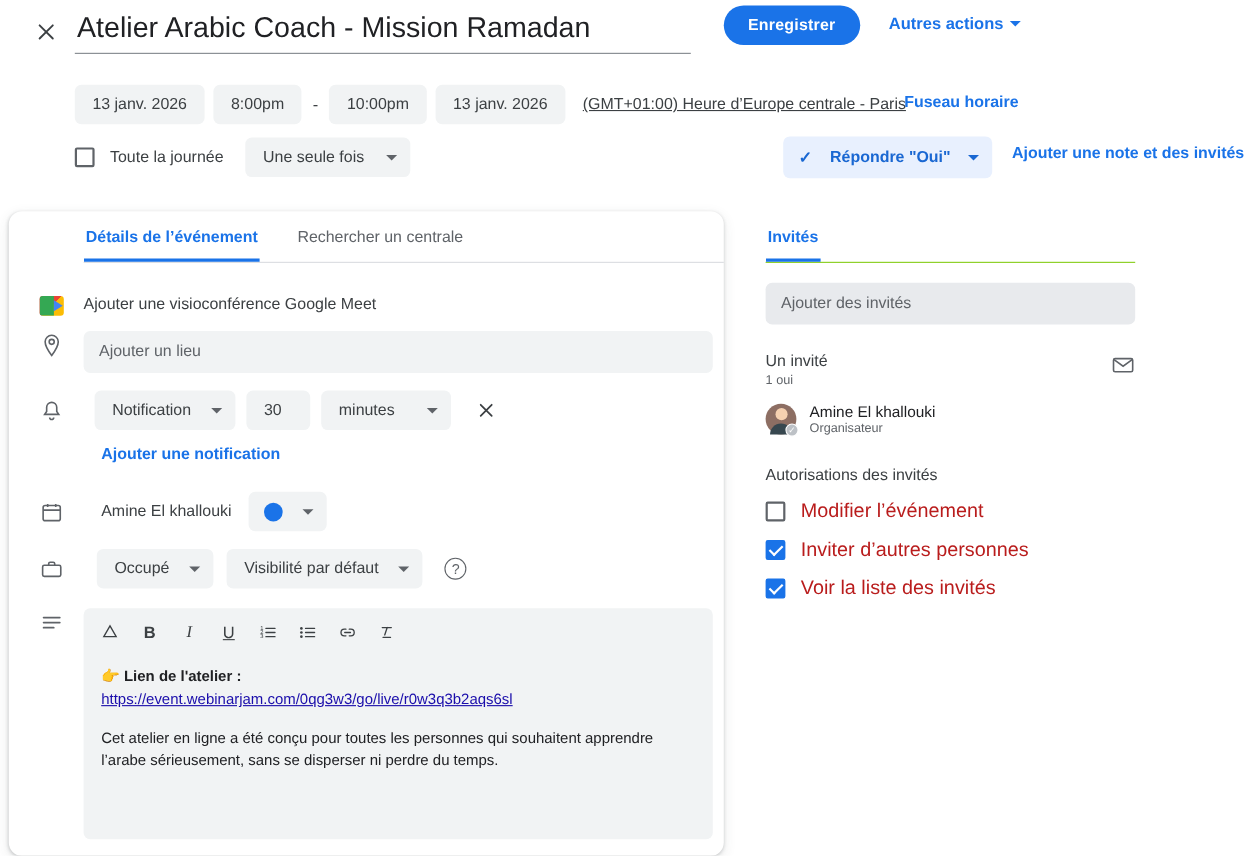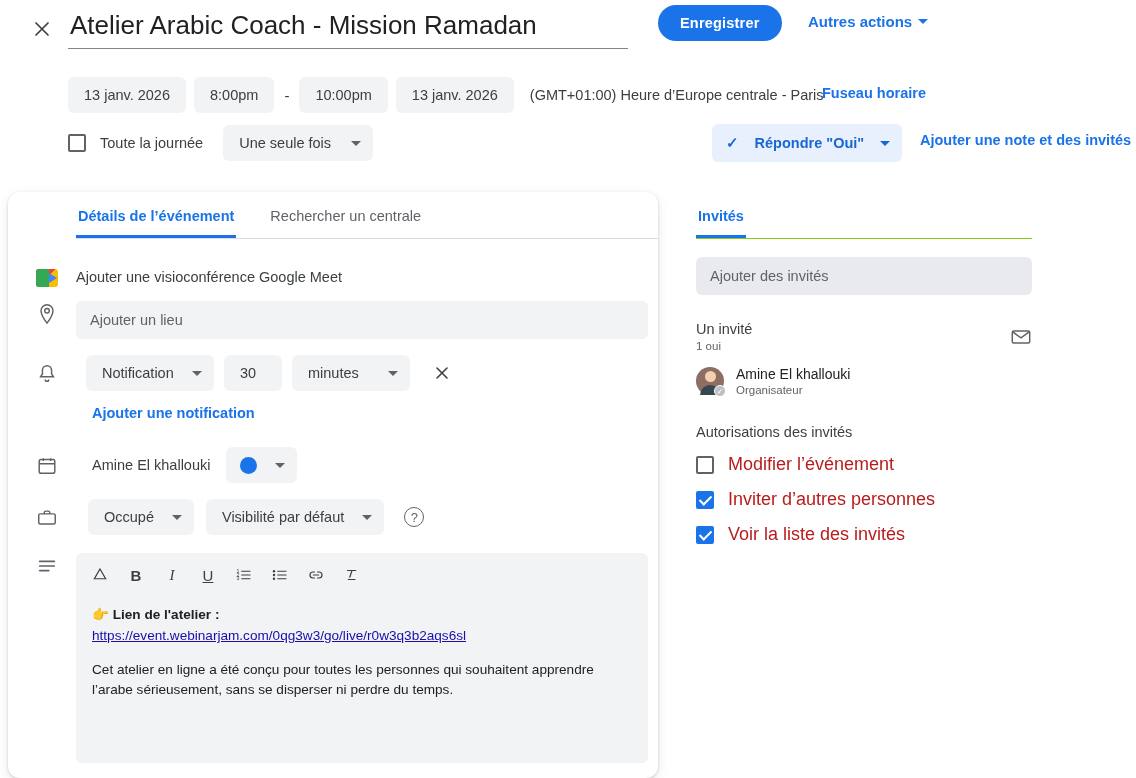--- a/index.html
+++ b/index.html
@@ -62,21 +62,21 @@
   .chip {
     display: inline-flex; align-items: center; justify-content: center;
     height: 36px; padding: 0 16px;
     background: #f1f3f4; border-radius: 6px;
     font-size: 14.5px; color: #3c4043;
     cursor: pointer; white-space: nowrap;
   }
 
   .row-datetime { position: absolute; left: 68px; top: 77px; display: flex; align-items: center; gap: 8px; }
   .dash { color: #3c4043; font-size: 15px; padding: 0 2px; }
-  .tz-text { font-size: 14.5px; color: #3c4043; margin-left: 8px; }
+  .tz-text { font-size: 14.5px; color: #3c4043; margin-left: 8px; text-decoration: underline; }
   .tz-link {
     position: absolute; left: 822px; top: 85px;
     font-size: 14.5px; color: #1a73e8; font-weight: bold; cursor: pointer;
   }
 
   
   .row-allday { position: absolute; left: 68px; top: 125px; display: flex; align-items: center; gap: 14px; }
   .cb {
     width: 18px; height: 18px; border: 2px solid #5f6368; border-radius: 2px;
     background: #fff; cursor: pointer; display: inline-block; position: relative;
@@ -208,21 +208,21 @@
   .desc-link { color: #1a0dab; text-decoration: underline; font-size: 13.6px; display: inline-block; margin-top: 3px; word-break: break-all; cursor: pointer; }
   .desc-para { margin-top: 16px; font-size: 13.6px; line-height: 20px; color: #202124; }
 
   
   .guests-field {
     margin: 18px 16px 0 16px; width: 336px; height: 38px;
     background: #e8eaed; border-radius: 6px;
     display: flex; align-items: center; padding: 0 14px;
     font-size: 14.5px; color: #5f6368; cursor: text;
   }
-  .guest-count-row { margin: 26px 16px 0 16px; display: flex; align-items: center; justify-content: space-between; width: 336px; }
+  .guest-count-row { margin: 26px 16px 0 16px; display: flex; align-items: flex-start; justify-content: space-between; width: 336px; }
   .gc-title { font-size: 14.5px; color: #3c4043; }
   .gc-sub { font-size: 11.5px; color: #5f6368; margin-top: 3px; }
   .mail-icon { width: 22px; height: 22px; color: #5f6368; cursor: pointer; }
 
   .guest-item { margin: 14px 16px 0 16px; display: flex; align-items: center; gap: 12px; }
   .avatar {
     width: 28px; height: 28px; border-radius: 50%;
     background: #8d6e63; position: relative; overflow: visible;
     display: flex; align-items: flex-end; justify-content: center;
   }

